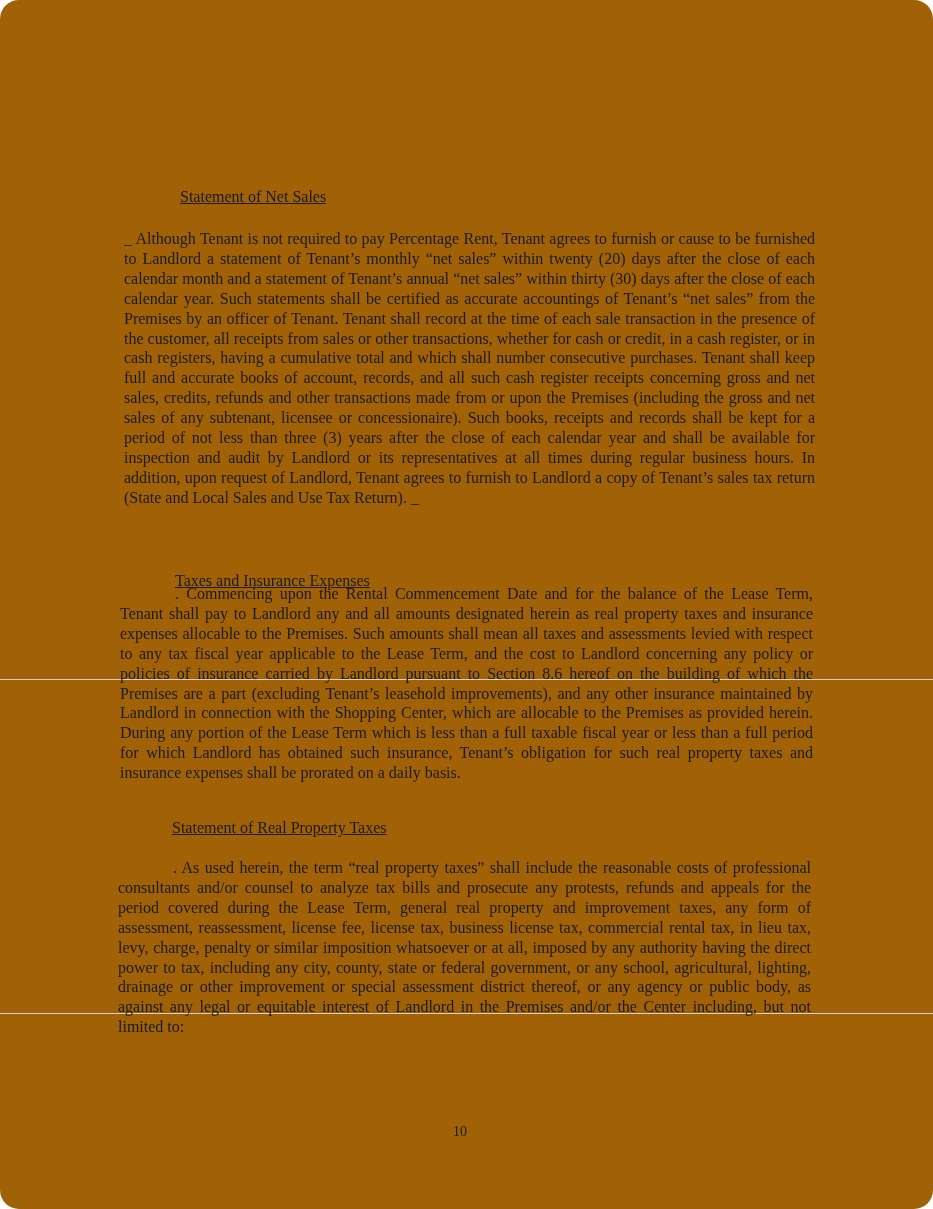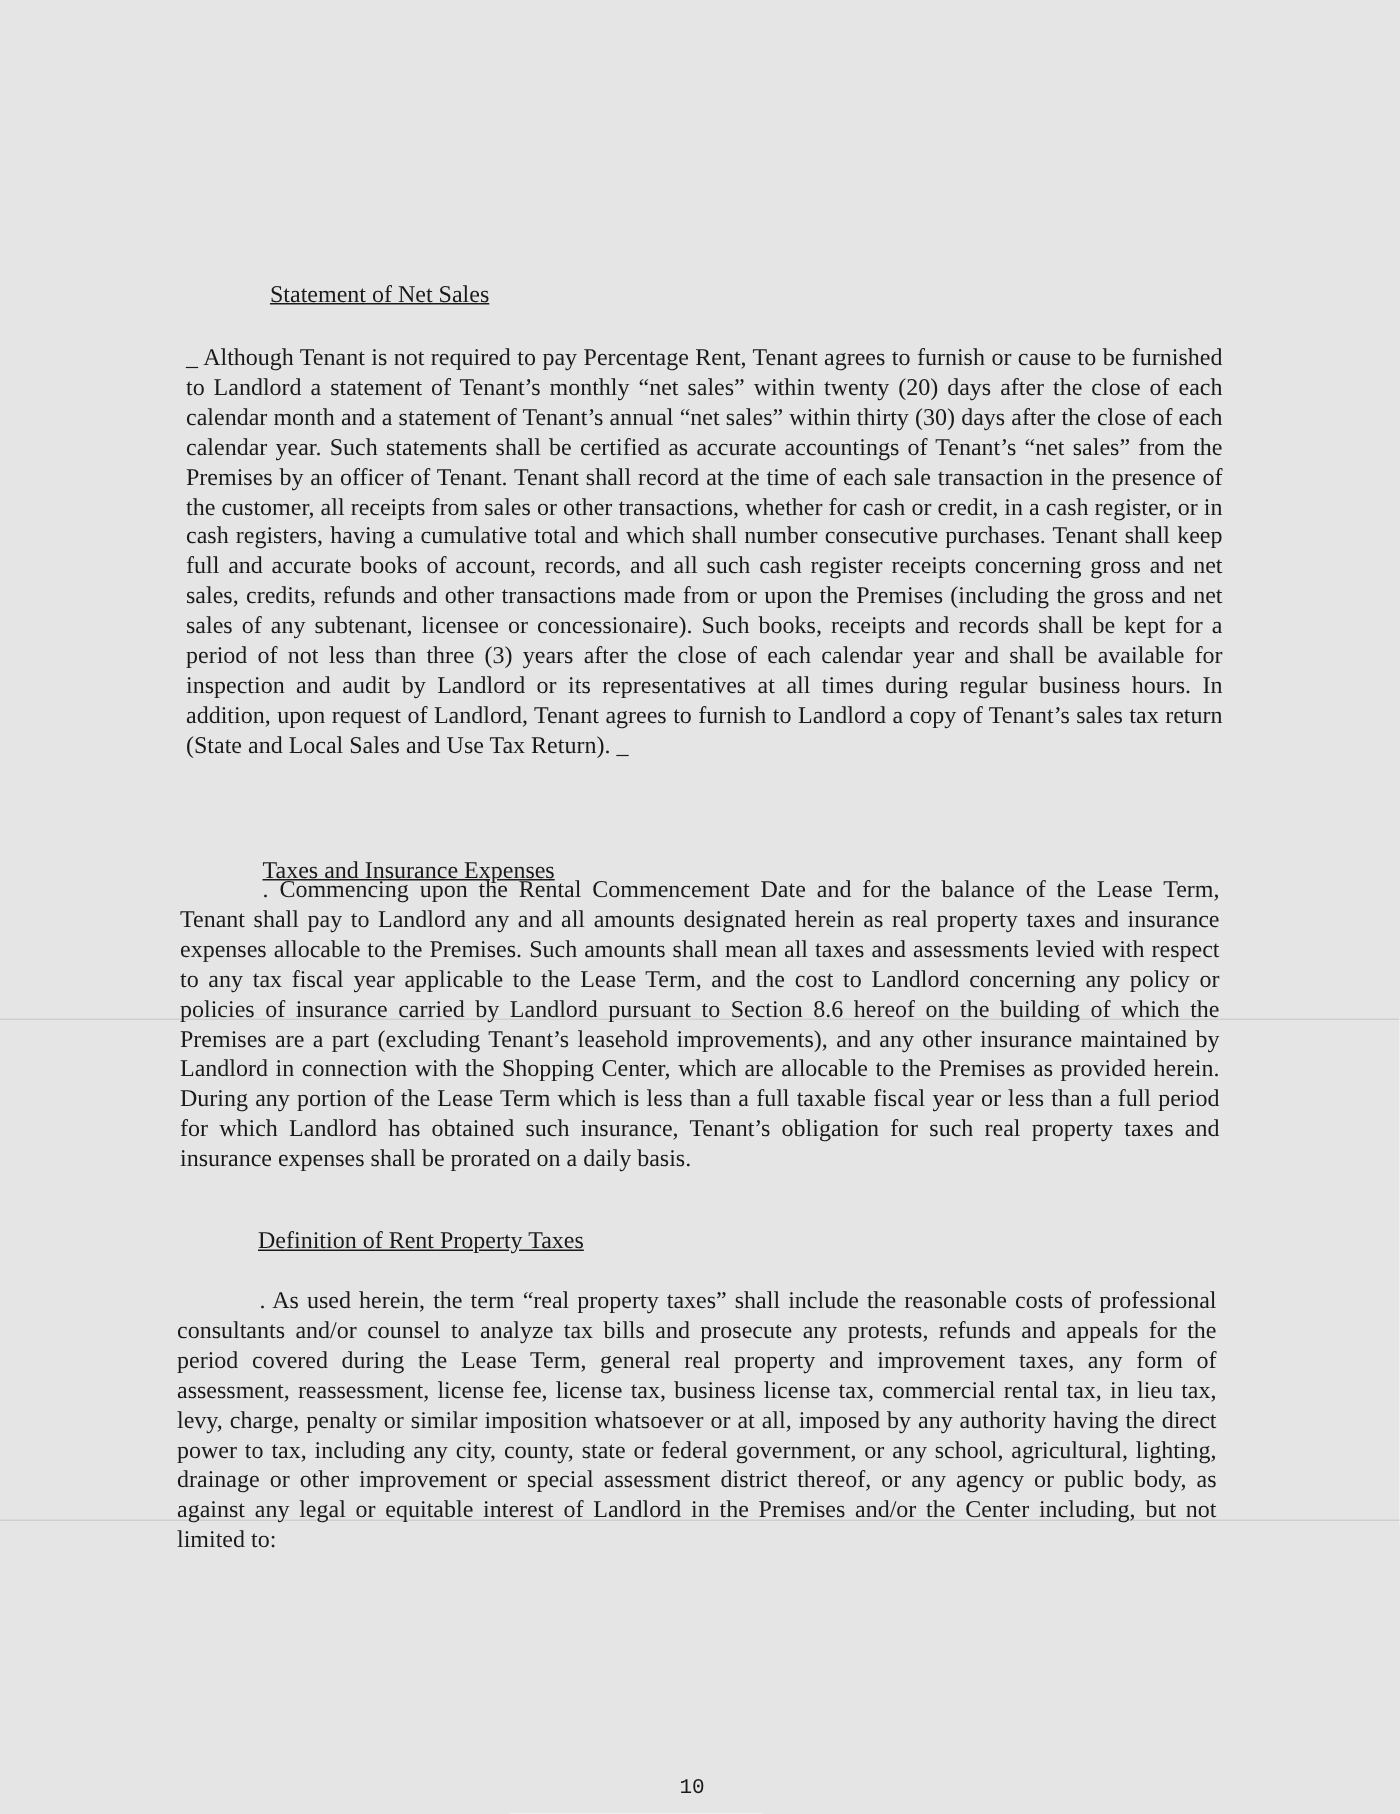--- a/index.html
+++ b/index.html
@@ -1,34 +1,34 @@
 <!DOCTYPE html>
 <html><head>
   <meta charset="utf-8">
   <style>
     html, body { margin: 0; padding: 0; background: #fff; }
     body { width: 933px; height: 1209px; position: relative; overflow: hidden; font-family: "Liberation Serif", serif; color: #1a1a1a; }
-    .page { position: absolute; left: 0; top: 0; width: 933px; height: 1209px; background: #e5e5e5; }
+    .page { position: absolute; left: 0; top: 0; width: 933px; height: 1209px; background: #a16207; border-radius: 19px; }
     .heading { position: absolute; font-size: 16px; text-decoration: underline; }
     .para { position: absolute; left: 120px; width: 693px; font-size: 16px; line-height: 19.9px; text-align: justify; }
     .footer { position: absolute; left: 117px; font-size: 11px; line-height: 13px; }
-    .pagenum { position: absolute; left: 453px; top: 1184px; font-size: 14px; font-family: Liberation Mono, monospace; }
+    .pagenum { position: absolute; left: 453px; top: 1124px; font-size: 14px; }
     .scanline { position: absolute; left: 0; width: 933px; height: 1px; background: #cfcfcf; }
   </style>
 </head>
 <body>
 
 <div class="page">
   <div class="scanline" style="top:679px;"></div>
   <div class="scanline" style="top:1013px;"></div>
 
   <div class="heading" style="left:180px; top:188px;">Statement of Net Sales</div>
   <div class="para" style="top:229px; left:124px; width:691px;">_ Although Tenant is not required to pay Percentage Rent, Tenant agrees to furnish or cause to be furnished to Landlord a statement of Tenant’s monthly “net sales” within twenty (20) days after the close of each calendar month and a statement of Tenant’s annual “net sales” within thirty (30) days after the close of each calendar year.  Such statements shall be certified as accurate accountings of Tenant’s “net sales” from the Premises by an officer of Tenant.  Tenant shall record at the time of each sale transaction in the presence of the customer, all receipts from sales or other transactions, whether for cash or credit, in a cash register, or in cash registers, having a cumulative total and which shall number consecutive purchases.  Tenant shall keep full and accurate books of account, records, and all such cash register receipts concerning gross and net sales, credits, refunds and other transactions made from or upon the Premises (including the gross and net sales of any subtenant, licensee or concessionaire).  Such books, receipts and records shall be kept for a period of not less than three (3) years after the close of each calendar year and shall be available for inspection and audit by Landlord or its representatives at all times during regular business hours.  In addition, upon request of Landlord, Tenant agrees to furnish to Landlord a copy of Tenant’s sales tax return (State and Local Sales and Use Tax Return). _</div>
 
   <div class="heading" style="left:175px; top:544px;margin-top:28px;">Taxes and Insurance Expenses</div>
   <div class="para" style="top:584px; text-indent:55px;">. Commencing upon the Rental Commencement Date and for the balance of the Lease Term, Tenant shall pay to Landlord any and all amounts designated herein as real property taxes and insurance expenses allocable to the Premises.  Such amounts shall mean all taxes and assessments levied with respect to any tax fiscal year applicable to the Lease Term, and the cost to Landlord concerning any policy or policies of insurance carried by Landlord pursuant to Section 8.6 hereof on the building of which the Premises are a part (excluding Tenant’s leasehold improvements), and any other insurance maintained by Landlord in connection with the Shopping Center, which are allocable to the Premises as provided herein.  During any portion of the Lease Term which is less than a full taxable fiscal year or less than a full period for which Landlord has obtained such insurance, Tenant’s obligation for such real property taxes and insurance expenses shall be prorated on a daily basis.</div>
 
-  <div class="heading" style="left:172px; top:819px;">Definition of Rent Property Taxes</div>
+  <div class="heading" style="left:172px; top:819px;">Statement of Real Property Taxes</div>
   <div class="para" style="top:858px; left:118px; text-indent:55px;">. As used herein, the term “real property taxes” shall include the reasonable costs of professional consultants and/or counsel to analyze tax bills and prosecute any protests, refunds and appeals for the period covered during the Lease Term, general real property and improvement taxes, any form of assessment, reassessment, license fee, license tax, business license tax, commercial rental tax, in lieu tax, levy, charge, penalty or similar imposition whatsoever or at all, imposed by any authority having the direct power to tax, including any city, county, state or federal government, or any school, agricultural, lighting, drainage or other improvement or special assessment district thereof, or any agency or public body, as against any legal or equitable interest of Landlord in the Premises and/or the Center including, but not limited to:</div>
 
 
   <div class="pagenum">10</div>
 </div>
 
 </body></html>

